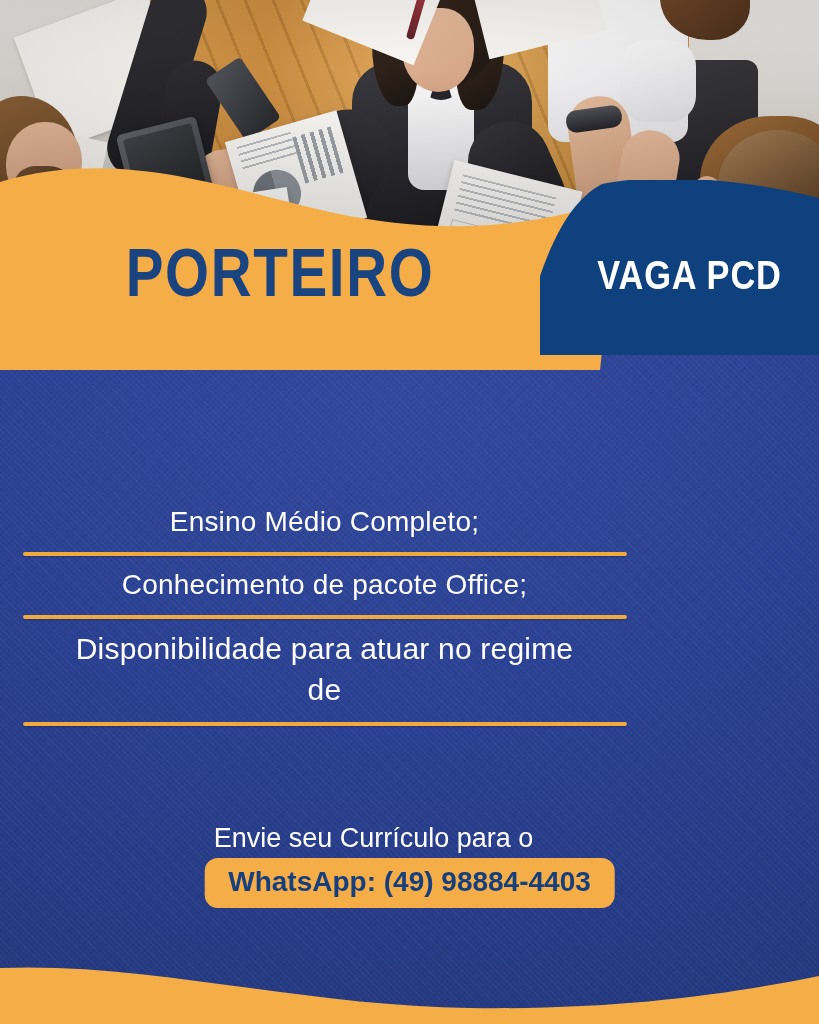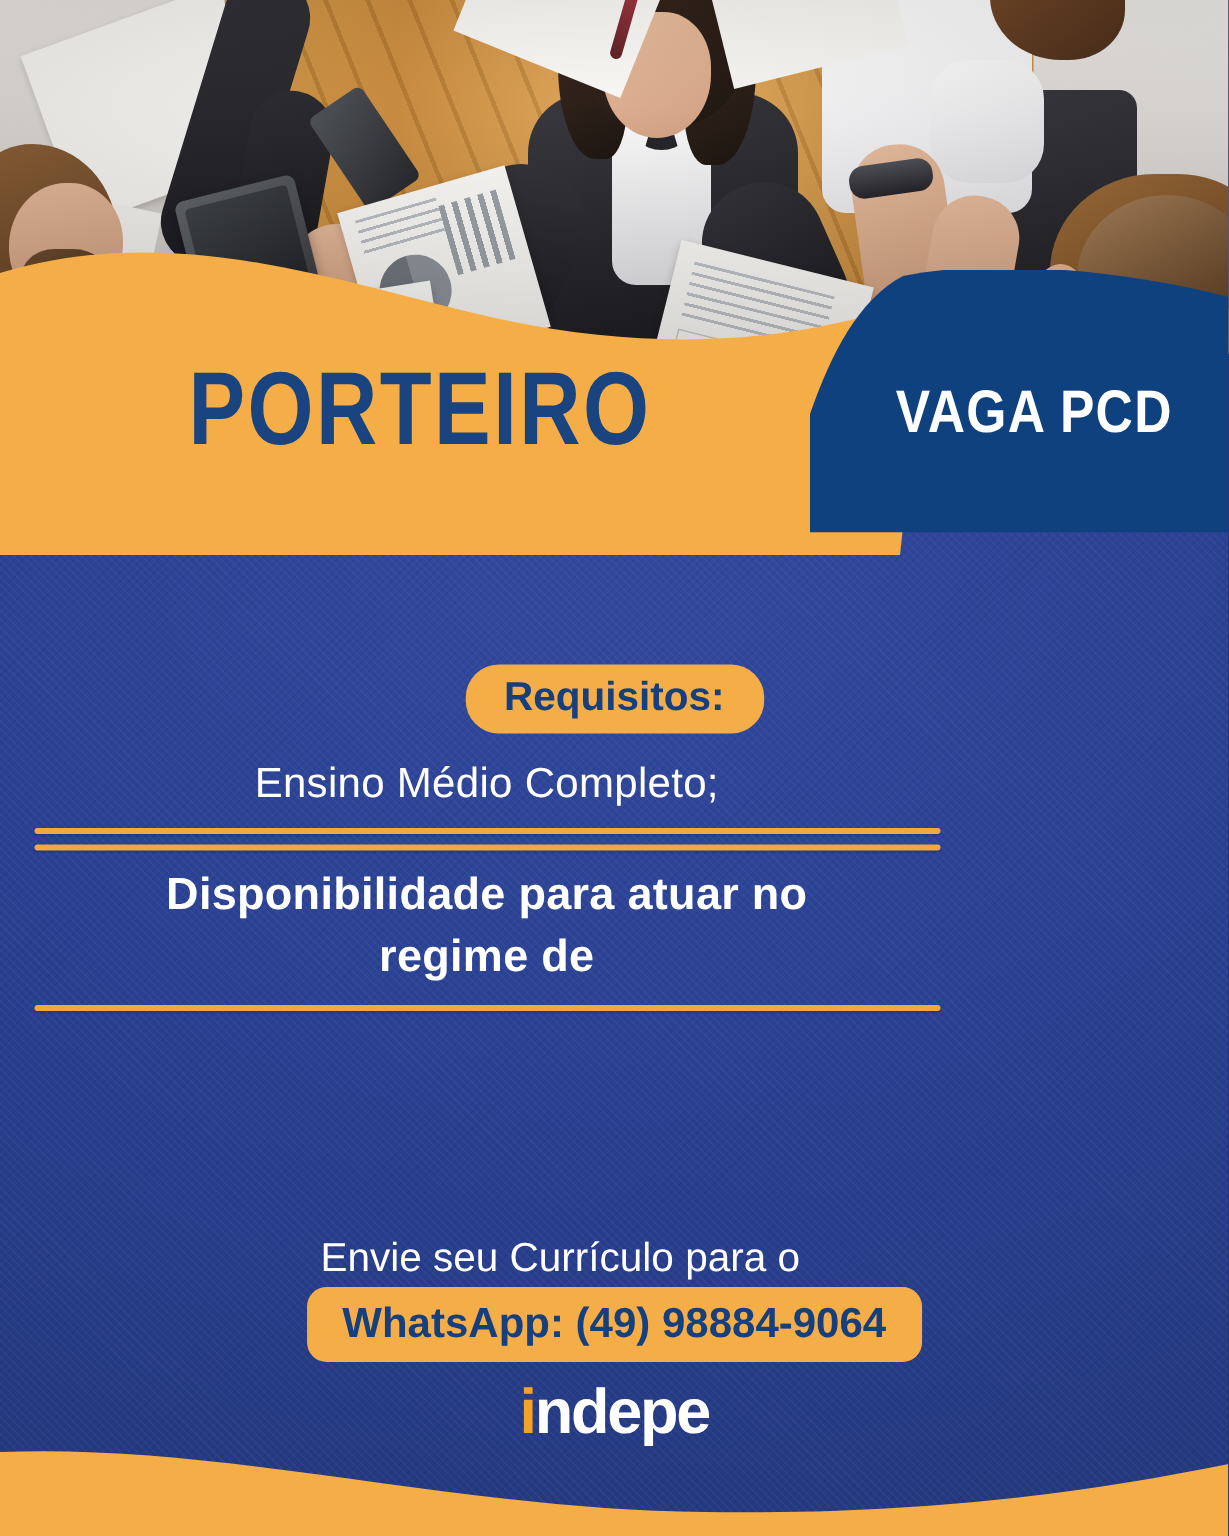--- a/index.html
+++ b/index.html
@@ -218,21 +218,21 @@
   }
 
   .req-list{ position:absolute; left:0; top:500px; width:649px; }
   .req-line{
     text-align:center; color:#ffffff;
     font-size:28px; line-height:1.36;
     font-weight:400;
     padding:3px 60px 6px;
     letter-spacing:.2px;
   }
-  .req-line.strong{ font-weight:700; font-size:30px; }
+  .req-line.strong{ font-weight:400; font-size:30px; }
   .divider{
     width:604px; height:4px; margin:5px auto 7px;
     background:#f0a93f;
     border-radius:2px;
     box-shadow:0 1px 2px rgba(0,0,0,.2);
   }
 
   .local-box{
     position:absolute; left:50%; top:760px; transform:translateX(-50%);
     display:flex; align-items:center; gap:13px;
@@ -357,40 +357,35 @@
     <path d="M0,62 C120,26 230,70 330,92 C430,114 520,110 600,84
              L618,84 L600,250 L0,250 Z" fill="#f5ae47"></path>
   </svg>
 
   <div class="content">
 
     <div class="title-porteiro">PORTEIRO</div>
 
     <div class="title-vaga">VAGA PCD</div>
 
-    <div class="req-pill">Requisitos:</div>
 
     <div class="req-list">
       <div class="req-line">Ensino Médio Completo;</div>
       <div class="divider"></div>
+      <div class="req-line">Conhecimento de pacote Office;</div>
       <div class="divider"></div>
       <div class="req-line strong">Disponibilidade para atuar no regime de</div>
       <div class="divider"></div>
     </div>
 
 
     <div class="envie">Envie seu Currículo para o</div>
 
-    <div class="wa-pill">WhatsApp: (49) 98884-9064</div>
-
-    <div class="logo">
-      <span class="logo-text">
-        <span class="logo-i">i</span><span class="logo-rest">ndepe</span>
-      </span>
-    </div>
+    <div class="wa-pill">WhatsApp: (49) 98884-4403</div>
+
 
   </div>
 
   <svg class="bottomWave" viewBox="0 0 819 70" preserveAspectRatio="none">
     <path d="M0,14 C150,8 300,52 470,54 C620,56 730,40 819,22 L819,70 L0,70 Z" fill="#f5ae47"></path>
   </svg>
 
 </div>
 
 </body></html>

